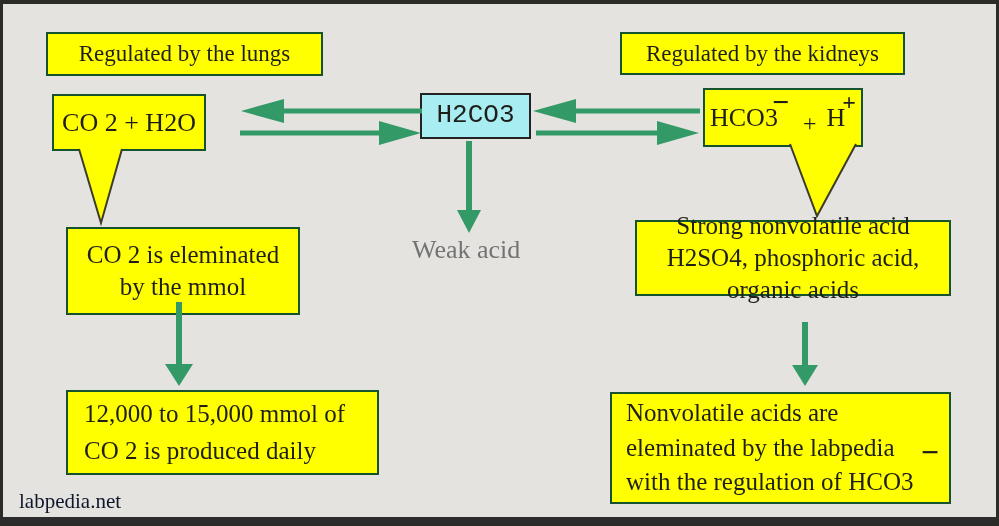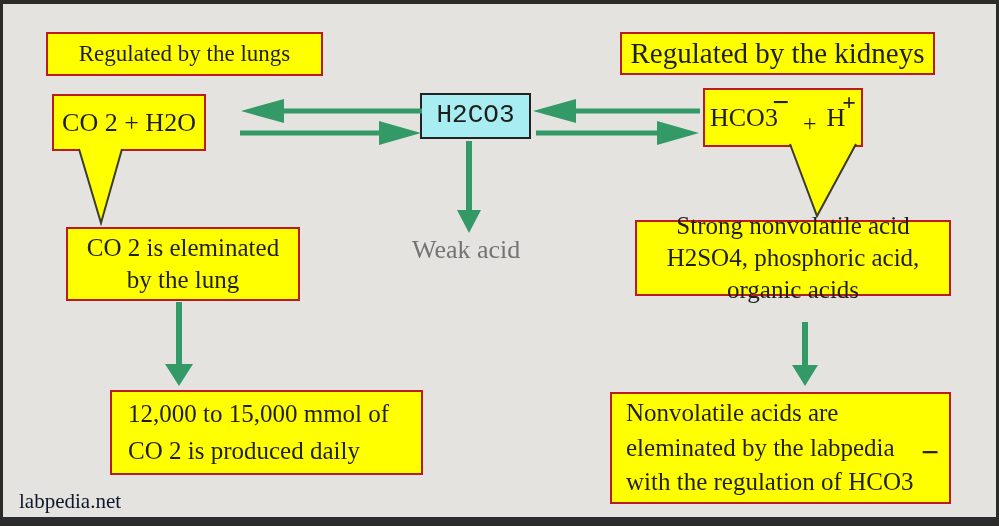--- a/index.html
+++ b/index.html
@@ -12,40 +12,40 @@
     background: #e4e3e0;
     border: 3px solid #2b2b28;
     border-top-width: 4px;
     overflow: hidden;
     font-family: "Liberation Serif", "DejaVu Serif", serif;
     color: #1f1f1a;
   }
 
   .box {
     position: absolute;
-    border: 2px solid #b91c1c;
+    border: 2px solid #14532d;
     display: flex;
     flex-direction: column;
     align-items: center;
     justify-content: center;
     text-align: center;
     line-height: 1.28;
   }
   .yellow { background: #ffff00; }
   .cyan   { background: #a8edf2; border-color: #222222; }
 
   .box-regulated-lungs   { left: 43px;  top: 28px;  width: 277px; height: 44px; font-size: 23px; }
-  .box-regulated-kidneys { left: 617px; top: 28px;  width: 315px; height: 43px; font-size: 29px; }
+  .box-regulated-kidneys { left: 617px; top: 28px;  width: 285px; height: 43px; font-size: 23px; }
   .box-co2-h2o           { left: 49px;  top: 90px;  width: 154px; height: 57px; font-size: 26px; }
   .box-h2co3             { left: 417px; top: 89px;  width: 111px; height: 46px; font-size: 26px; font-family: Liberation Mono, monospace; }
   .box-hco3-h            { left: 700px; top: 84px;  width: 160px; height: 59px; font-size: 26px; }
-  .box-co2-eliminated    { left: 63px;  top: 223px; width: 234px; height: 74px; font-size: 25px; }
+  .box-co2-eliminated    { left: 63px;  top: 223px; width: 234px; height: 88px; font-size: 25px; }
   .box-strong-acid       { left: 632px; top: 216px; width: 316px; height: 76px; font-size: 25px; }
   .box-co2-produced      { left: 63px;  top: 386px; width: 313px; height: 85px; font-size: 25px;
-                           align-items: flex-start; text-align: left; padding-left: 16px; line-height: 1.45; margin-left: 44px; }
+                           align-items: flex-start; text-align: left; padding-left: 16px; line-height: 1.45; }
   .box-nonvolatile       { left: 607px; top: 388px; width: 341px; height: 112px; font-size: 25px;
                            align-items: flex-start; text-align: left; padding-left: 14px; line-height: 1.38; }
 
   .formula { white-space: nowrap; text-align: right; }
   .sup { position: relative; line-height: 0; }
   .sup-minus { top: -14px; margin-left: -6px; font-size: 30px; font-weight: bold; }
   .sup-plus  { top: -16px; margin-left: -3px; font-size: 24px; font-weight: 600; }
   .mid-plus  { position: relative; top: 5px; font-size: 24px; margin: 0 10px 0 14px; }
 
   .nv-charge {
@@ -111,21 +111,21 @@
   </div>
 
   <div class="box yellow box-hco3-h">
     <span class="formula"><span>HCO3</span><span class="sup sup-minus">−</span><span class="mid-plus">+</span><span>H</span><span class="sup sup-plus">+</span></span>
   </div>
 
   <div class="floating-label weak-acid">Weak acid</div>
 
   <div class="box yellow box-co2-eliminated">
     <div>CO 2 is eleminated</div>
-    <div>by the lung</div>
+    <div>by the mmol</div>
   </div>
 
   <div class="box yellow box-strong-acid">
     <div>Strong nonvolatile acid</div>
     <div>H2SO4, phosphoric acid,</div>
     <div>organic acids</div>
   </div>
 
   <div class="box yellow box-co2-produced">
     <div>12,000 to 15,000 mmol of</div>

